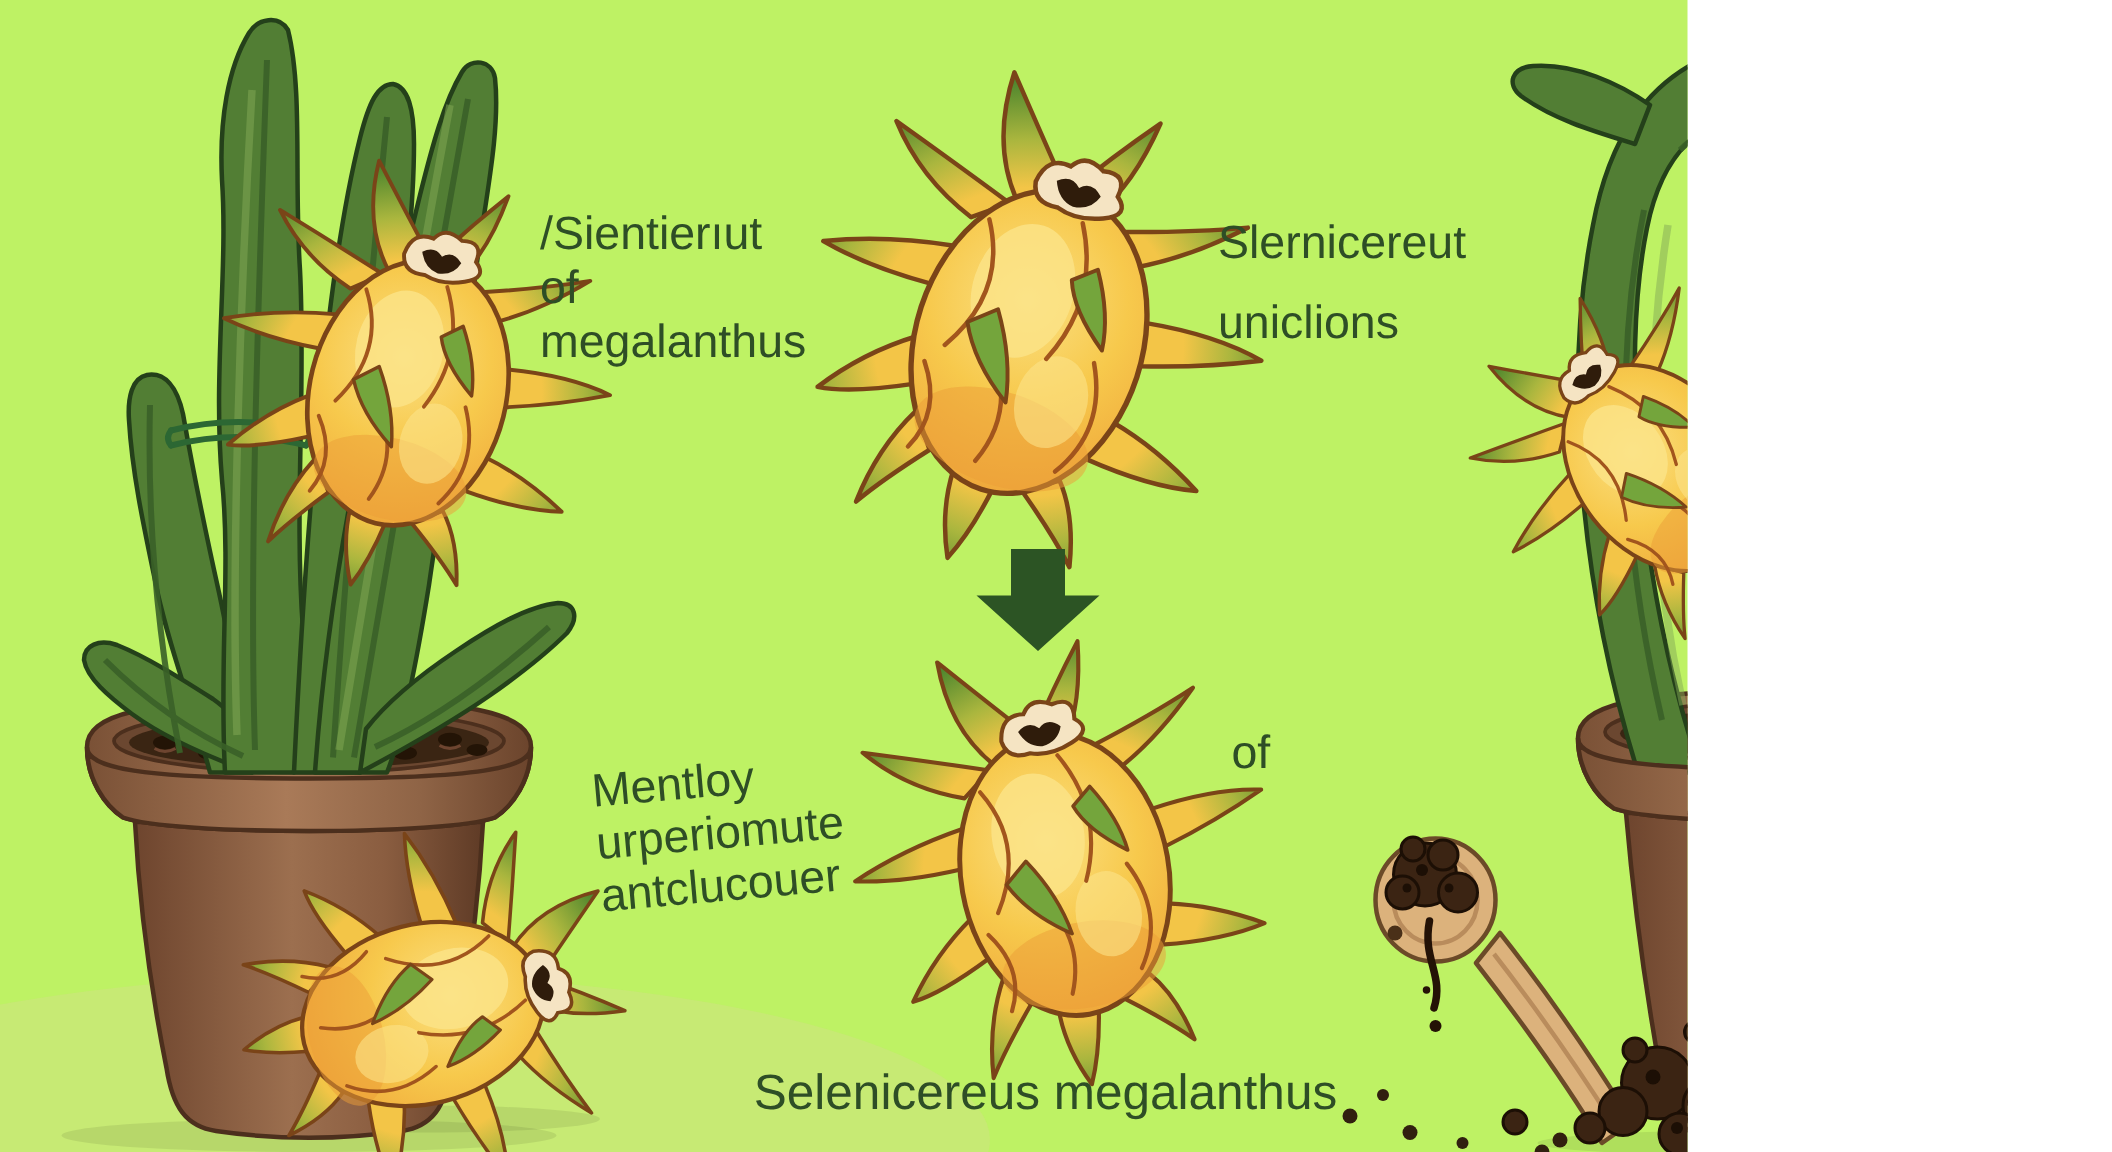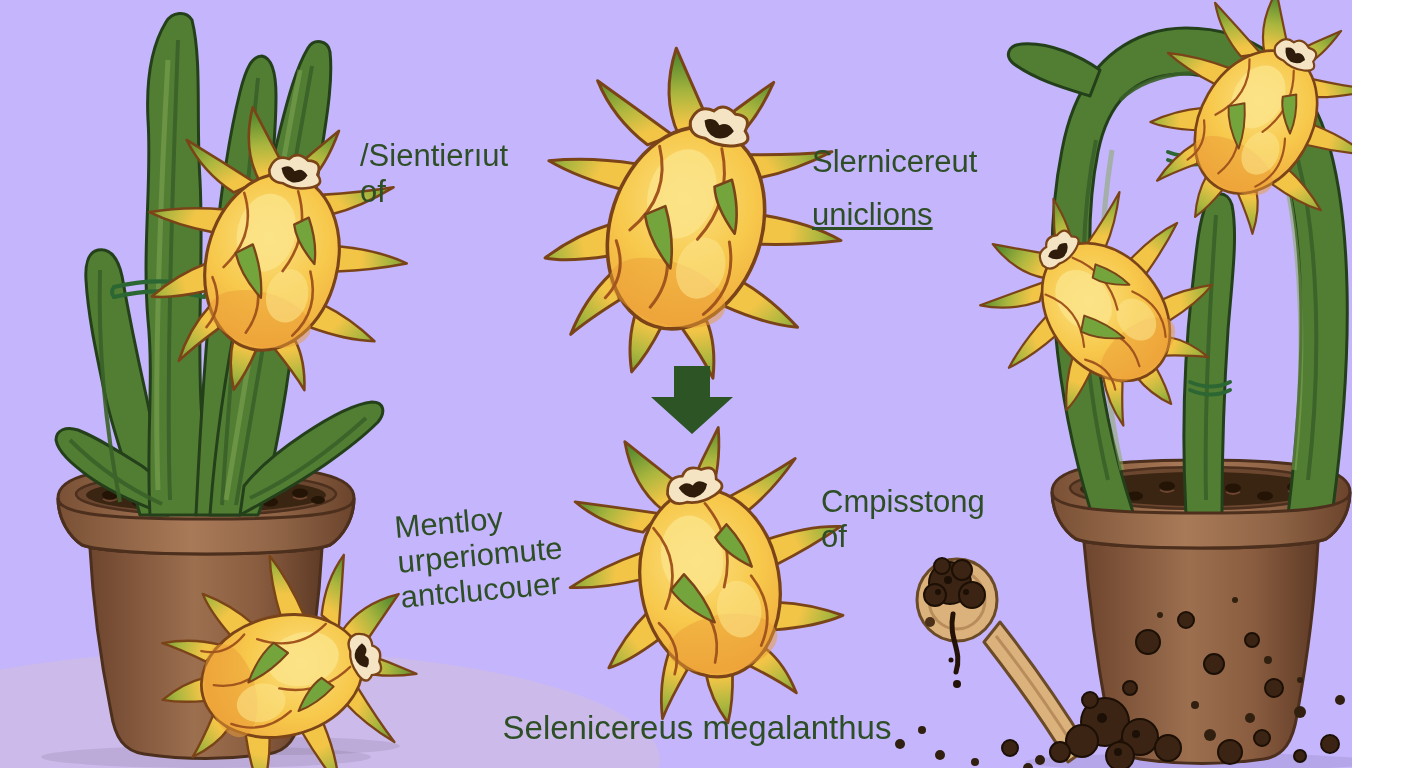--- a/index.html
+++ b/index.html
@@ -1,29 +1,29 @@
 <!DOCTYPE html>
 <html><head>
 <meta charset="utf-8">
 <style>
   html,body{margin:0;padding:0;}
   .stage{
-    position:relative;width:1352px;height:768px;overflow:hidden;
-    background:#c4b5fd;
+    position:relative;width:1125px;height:768px;overflow:hidden;
+    background:#bef264;
     font-family:"Liberation Sans",sans-serif;
   }
   .stage svg{position:absolute;left:0;top:0;}
   .label{
     position:absolute;color:#2e4e26;font-weight:500;
     font-size:31px;line-height:36px;white-space:nowrap;
   }
   .label span{display:block;}
   .label-top-left{left:360px;top:138px;}
   .label-top-right{left:812px;top:144px;}
-  .label-top-right .gap{margin-top:17px;text-decoration:underline;}
+  .label-top-right .gap{margin-top:17px;}
   .label-mid-left{left:393px;top:510px;line-height:35px;transform:rotate(-5deg);transform-origin:left top;}
   .label-mid-right{left:821px;top:484px;line-height:35px;}
   .caption{
     position:absolute;left:-7px;top:709px;width:1408px;text-align:center;
     color:#2e4e26;font-size:33px;font-weight:500;
   }
 </style>
 </head>
 <body>
 
@@ -274,33 +274,33 @@
       <circle cx="1102" cy="718" r="5"></circle>
           <circle cx="1136" cy="734" r="4"></circle>
           <circle cx="1118" cy="752" r="4"></circle>
     </g>
   </g>
 </svg>
 
   <div class="label label-top-left">
     <span>/Sientierıut</span>
     <span>of</span>
+    <span>megalanthus</span>
   </div>
 
   <div class="label label-top-right">
     <span>Slernicereut</span>
     <span class="gap">uniclions</span>
   </div>
 
   <div class="label label-mid-left">
     <span>Mentloy</span>
     <span>urperiomute</span>
     <span>antclucouer</span>
   </div>
 
   <div class="label label-mid-right">
-    <span>Cmpisstong</span>
     <span>of</span>
   </div>
 
   <div class="caption">Selenicereus megalanthus</div>
 
 </div>
 
 </body></html>

